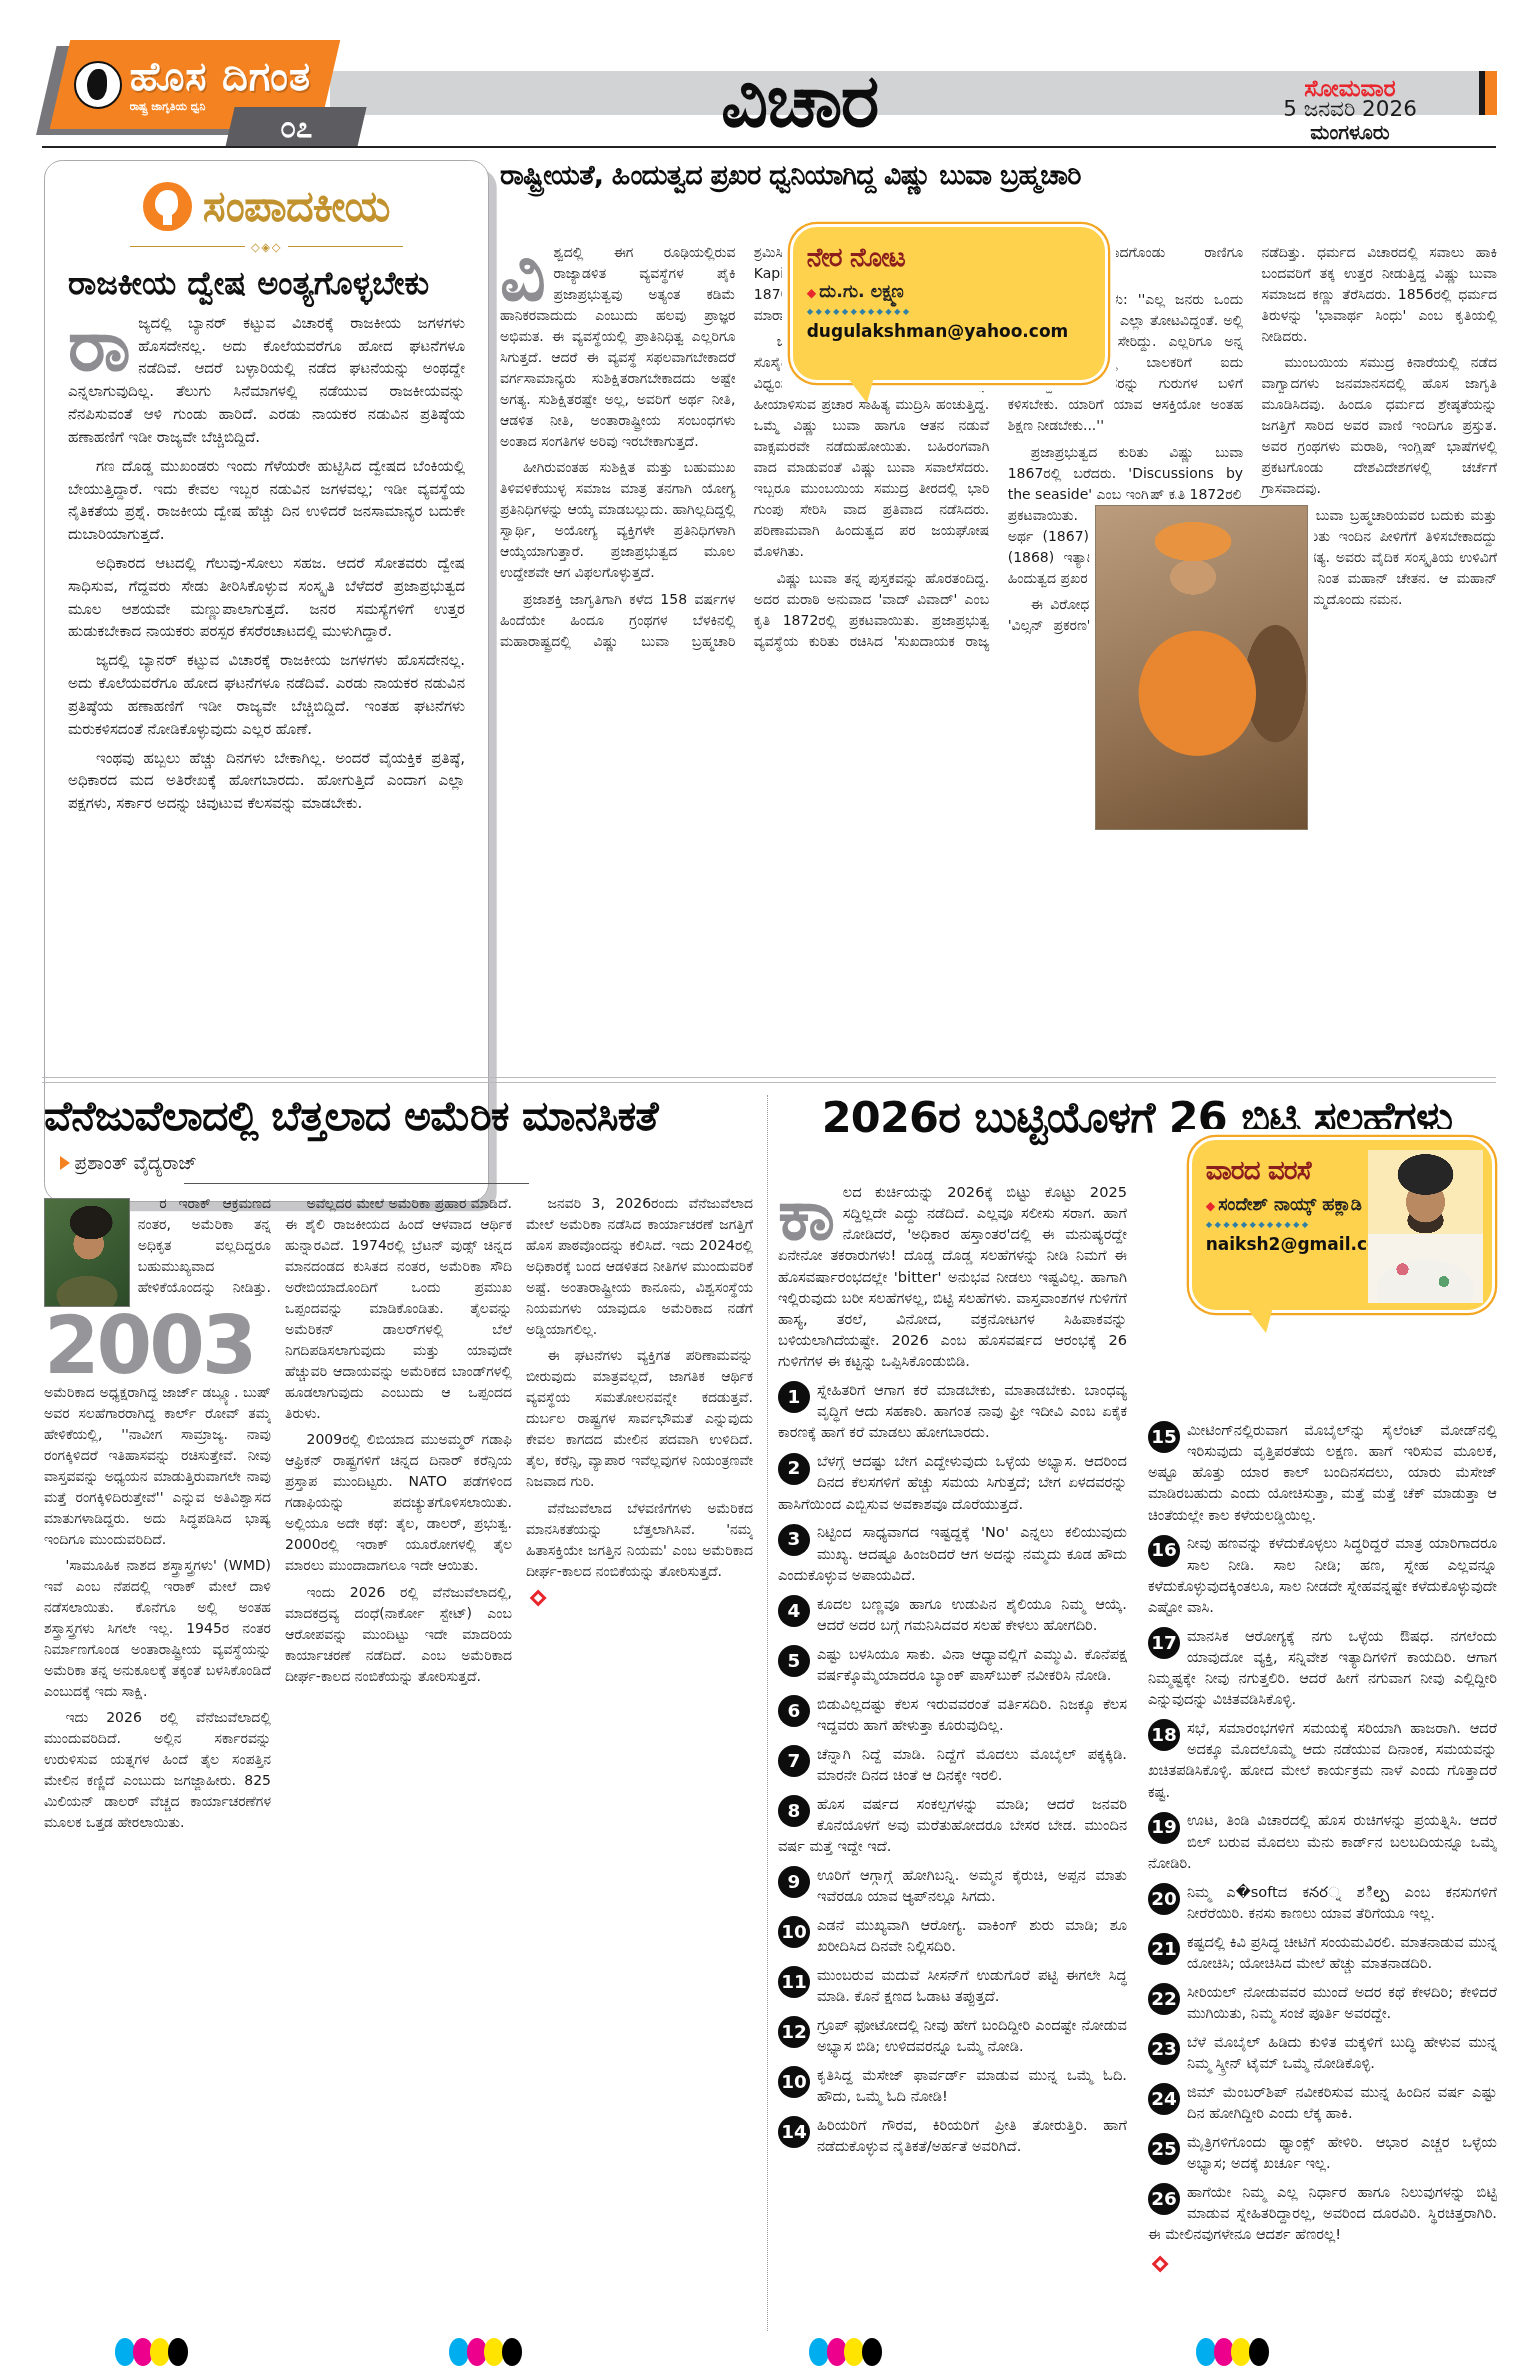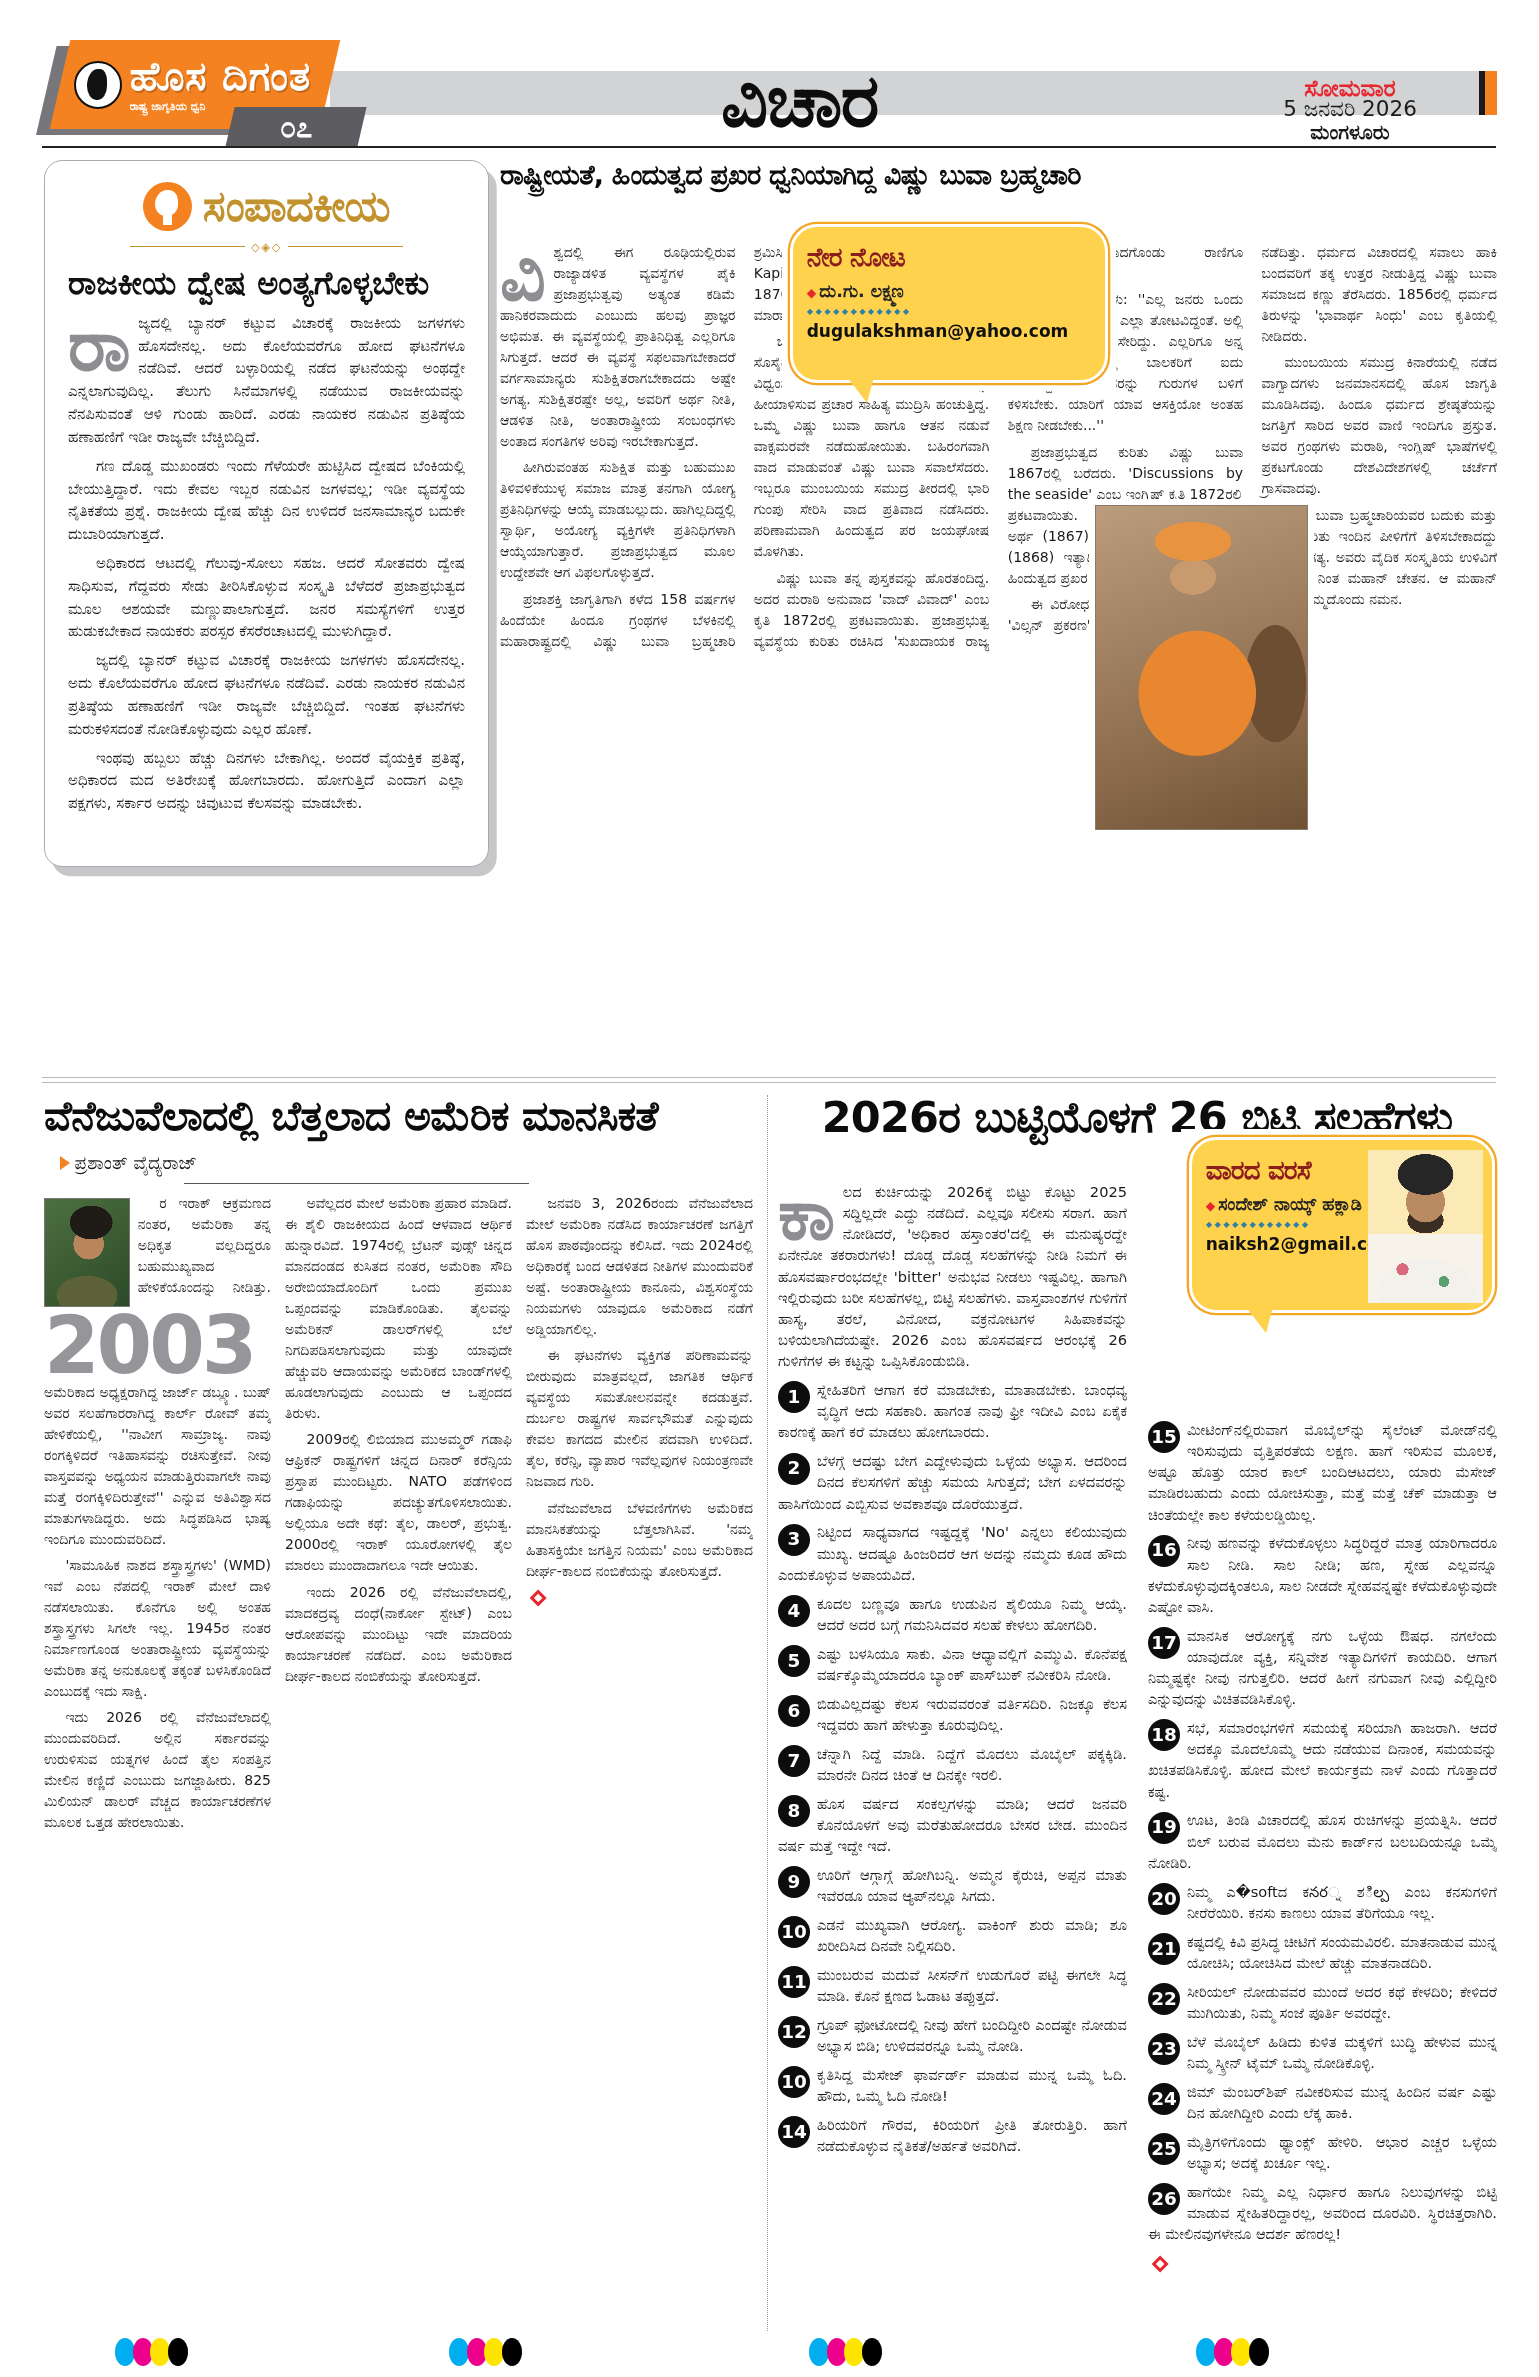--- a/index.html
+++ b/index.html
@@ -25,21 +25,21 @@
   .pagenum span{transform:skewX(13deg);color:#fff;font-size:29px;font-weight:800;}
   .section-title{position:absolute;left:721px;top:64px;width:353px;font-size:73px;font-weight:900;
                  color:#0d0d0d;line-height:1;letter-spacing:-1.5px;}
   .hdr-day{position:absolute;left:1235px;top:77px;width:230px;text-align:center;
            color:#e8262d;font-size:23px;font-weight:800;line-height:1;}
   .hdr-date{position:absolute;left:1235px;top:98px;width:230px;text-align:center;font-size:21.5px;line-height:1;}
   .hdr-city{position:absolute;left:1235px;top:120px;width:230px;text-align:center;font-size:20px;font-weight:600;}
   .hdr-rule{position:absolute;left:42px;top:146px;width:1454px;height:0;border-top:2.3px solid #222;}
 
   
-  .ed-box{position:absolute;left:44px;top:160px;width:445px;height:707px;background:#fff;
+  .ed-box{position:absolute;left:44px;top:160px;width:445px;height:1042px;background:#fff;
           border:1.5px solid #a9a9ad;border-radius:18.4px;box-shadow:7.7px 9.2px 0 #c7c7ca;padding:20px 23px;overflow:hidden;}
   .ed-head{display:flex;align-items:center;justify-content:center;gap:10.7px;}
   .ed-emblem{width:49px;height:49px;border-radius:50%;background:#f58220;position:relative;flex:0 0 auto;}
   .ed-emblem:before{content:"";position:absolute;left:12.3px;top:7.7px;width:23px;height:26px;background:#fff;
                     border-radius:60% 45% 50% 50%;}
   .ed-emblem:after{content:"";position:absolute;left:20px;top:29px;width:9.2px;height:14px;background:#fff;}
   .ed-title{font-size:43px;font-weight:800;color:#c2922e;letter-spacing:-0.8px;}
   .ed-div{display:flex;align-items:center;justify-content:center;gap:6.1px;color:#c2922e;margin:7.7px 0 4.6px;}
   .ed-div .ln{height:1.5px;background:#c2922e;width:115px;}
   .ed-div .dm{font-size:11.5px;letter-spacing:1.5px;}
@@ -333,21 +333,21 @@
           <span class="badge">14</span><span>ಹಿರಿಯರಿಗೆ ಗೌರವ, ಕಿರಿಯರಿಗೆ ಪ್ರೀತಿ ತೋರುತ್ತಿರಿ. ಹಾಗೆ ನಡೆದುಕೊಳ್ಳುವ ನೈತಿಕತೆ/ಅರ್ಹತೆ ಅವರಿಗಿದೆ.</span>
         </div>
       </div>
   </div>
 
   <div class="tp-col tp-r">
     <div class="tp-spacer"></div>
     <div>
 
         <div class="tip">
-          <span class="badge">15</span><span>ಮೀಟಿಂಗ್‌ನಲ್ಲಿರುವಾಗ ಮೊಬೈಲ್‌ನ್ನು ಸೈಲೆಂಟ್ ಮೋಡ್‌ನಲ್ಲಿ ಇರಿಸುವುದು ವೃತ್ತಿಪರತೆಯ ಲಕ್ಷಣ. ಹಾಗೆ ಇರಿಸುವ ಮೂಲಕ, ಅಷ್ಟೂ ಹೊತ್ತು ಯಾರ ಕಾಲ್ ಬಂದಿಆಟದಲು, ಯಾರು ಮೆಸೇಜ್ ಮಾಡಿರಬಹುದು ಎಂದು ಯೋಚಿಸುತ್ತಾ, ಮತ್ತೆ ಮತ್ತೆ ಚೆಕ್ ಮಾಡುತ್ತಾ ಆ ಚಿಂತೆಯಲ್ಲೇ ಕಾಲ ಕಳೆಯಲಡ್ಡಿಯಿಲ್ಲ.</span>
+          <span class="badge">15</span><span>ಮೀಟಿಂಗ್‌ನಲ್ಲಿರುವಾಗ ಮೊಬೈಲ್‌ನ್ನು ಸೈಲೆಂಟ್ ಮೋಡ್‌ನಲ್ಲಿ ಇರಿಸುವುದು ವೃತ್ತಿಪರತೆಯ ಲಕ್ಷಣ. ಹಾಗೆ ಇರಿಸುವ ಮೂಲಕ, ಅಷ್ಟೂ ಹೊತ್ತು ಯಾರ ಕಾಲ್ ಬಂದಿನಸದಲು, ಯಾರು ಮೆಸೇಜ್ ಮಾಡಿರಬಹುದು ಎಂದು ಯೋಚಿಸುತ್ತಾ, ಮತ್ತೆ ಮತ್ತೆ ಚೆಕ್ ಮಾಡುತ್ತಾ ಆ ಚಿಂತೆಯಲ್ಲೇ ಕಾಲ ಕಳೆಯಲಡ್ಡಿಯಿಲ್ಲ.</span>
         </div>
 
         <div class="tip">
           <span class="badge">16</span><span>ನೀವು ಹಣವನ್ನು ಕಳೆದುಕೊಳ್ಳಲು ಸಿದ್ಧರಿದ್ದರೆ ಮಾತ್ರ ಯಾರಿಗಾದರೂ ಸಾಲ ನೀಡಿ. ಸಾಲ ನೀಡಿ; ಹಣ, ಸ್ನೇಹ ಎಲ್ಲವನ್ನೂ ಕಳೆದುಕೊಳ್ಳುವುದಕ್ಕಿಂತಲೂ, ಸಾಲ ನೀಡದೇ ಸ್ನೇಹವನ್ನಷ್ಟೇ ಕಳೆದುಕೊಳ್ಳುವುದೇ ಎಷ್ಟೋ ವಾಸಿ.</span>
         </div>
 
         <div class="tip">
           <span class="badge">17</span><span>ಮಾನಸಿಕ ಆರೋಗ್ಯಕ್ಕೆ ನಗು ಒಳ್ಳೆಯ ಔಷಧ. ನಗಲೆಂದು ಯಾವುದೋ ವ್ಯಕ್ತಿ, ಸನ್ನಿವೇಶ ಇತ್ಯಾದಿಗಳಿಗೆ ಕಾಯದಿರಿ. ಆಗಾಗ ನಿಮ್ಮಷ್ಟಕ್ಕೇ ನೀವು ನಗುತ್ತಲಿರಿ. ಆದರೆ ಹೀಗೆ ನಗುವಾಗ ನೀವು ಎಲ್ಲಿದ್ದೀರಿ ಎನ್ನುವುದನ್ನು ವಿಚಿತವಡಿಸಿಕೊಳ್ಳಿ.</span>
         </div>
 

